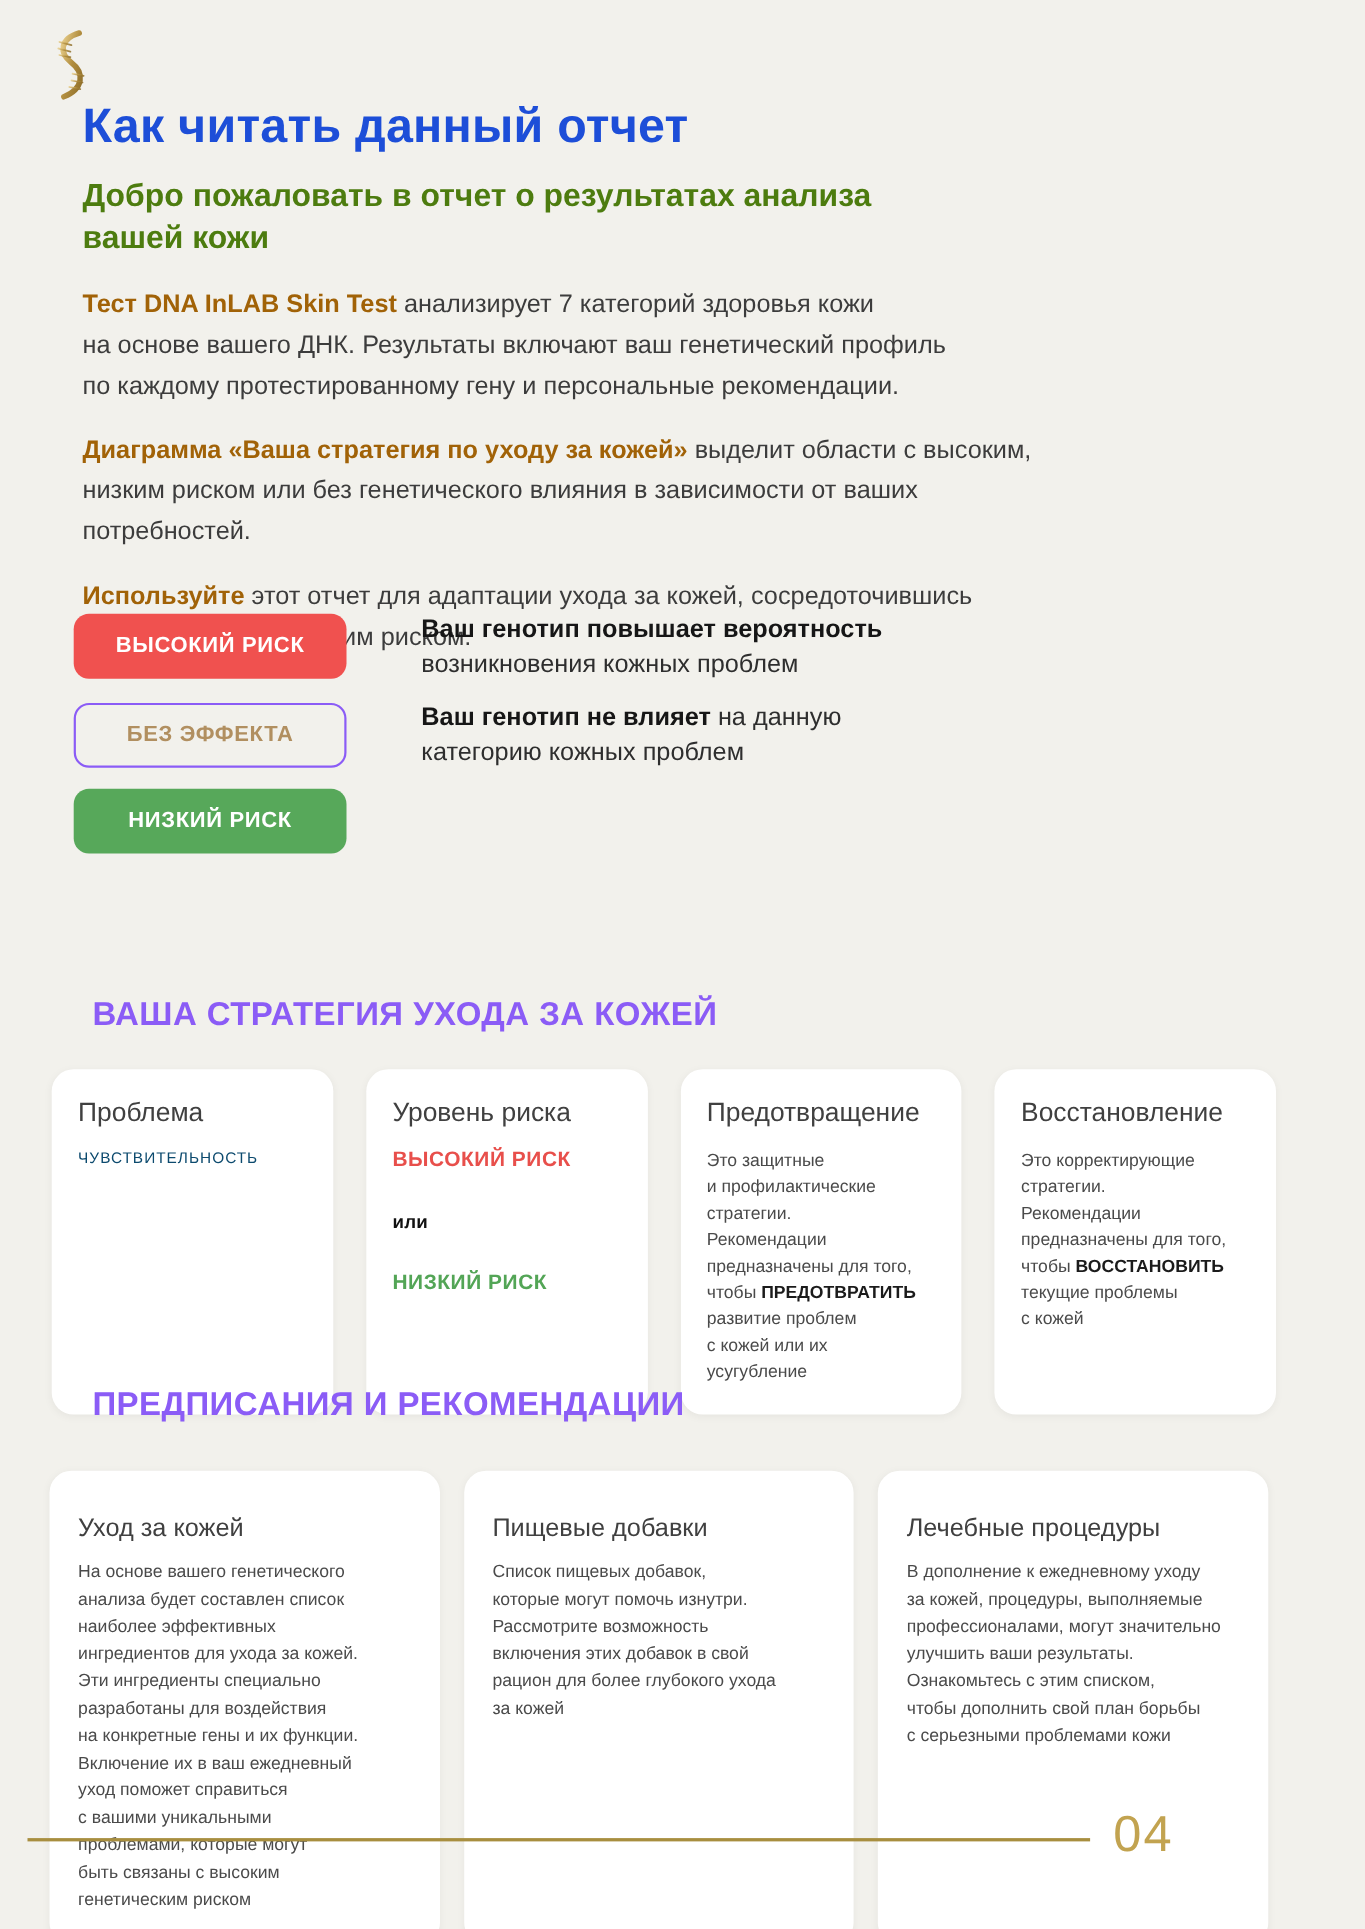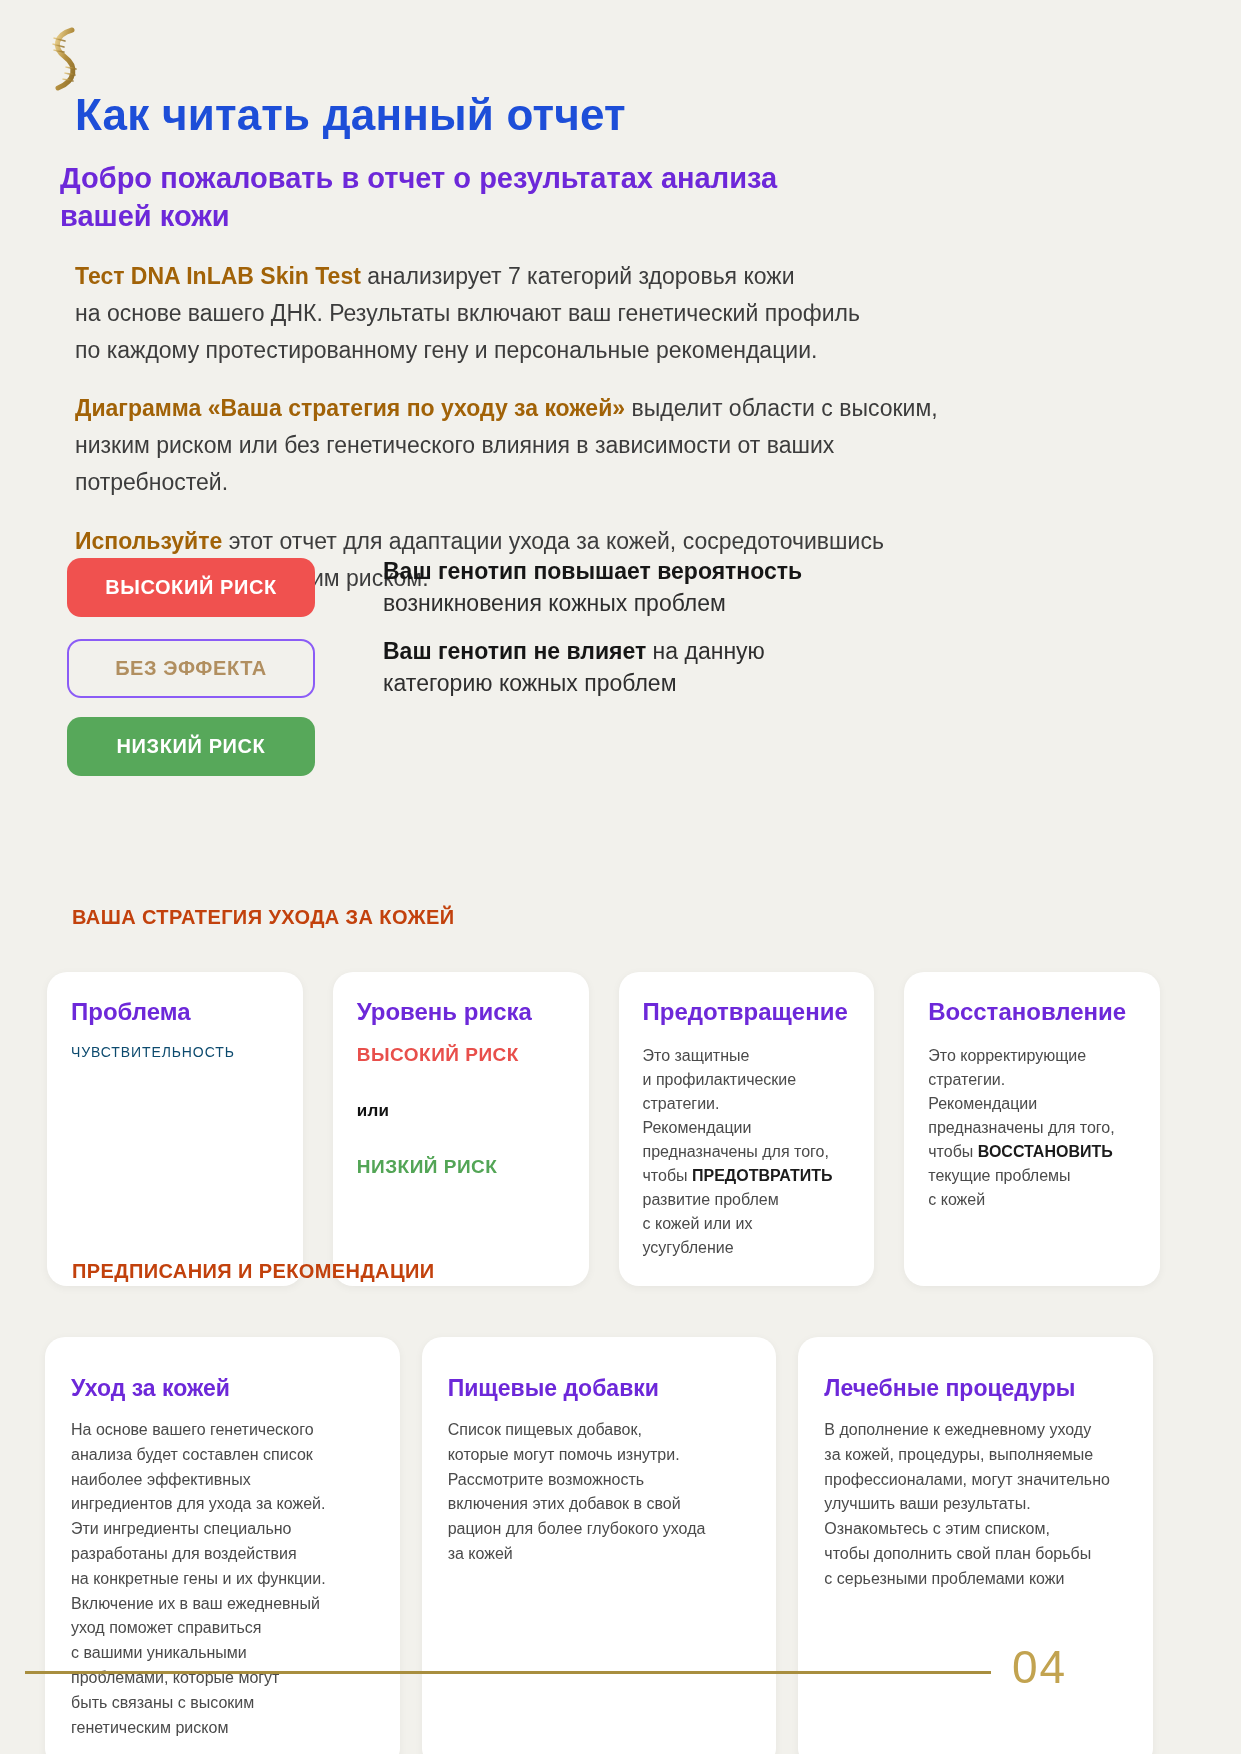--- a/index.html
+++ b/index.html
@@ -10,22 +10,22 @@
     font-family:"Liberation Sans", sans-serif; color:#222;
     margin:0 auto;
   }
   .logo { position:absolute; left:46px; top:26px; }
 
   .title {
     position:absolute; left:75px; top:90px; margin:0;
     font-size:44px; font-weight:800; color:#1d4ed8; letter-spacing:0.2px;
   }
   .subtitle {
-    position:absolute; left:60px; top:160px; margin:0;
-    font-size:29px; font-weight:700; color:#6d28d9; line-height:1.3;
+    position:absolute; left:75px; top:160px; margin:0;
+    font-size:29px; font-weight:700; color:#4d7c0f; line-height:1.3;
     white-space:pre-line;
   }
   .intro { position:absolute; left:75px; top:258px; width:970px; }
   .intro p {
     margin:0 0 22px 0; font-size:23px; color:#3c3c3c; line-height:1.6;
     white-space:pre-line;
   }
   .intro strong { color:#a16207; }
 
   .legend { position:absolute; left:67px; top:556px; display:flex; flex-direction:column; gap:17px; }
@@ -38,36 +38,36 @@
   .badge--high { background:#F0514F; color:#ffffff; }
   .badge--none { border:2px solid #8b5cf6; color:#B18F60; background:transparent; }
   .badge--low  { background:#57A85A; color:#ffffff; }
   .legend-desc {
     margin:0 0 0 68px; font-size:23px; color:#2e2e2e; line-height:1.38;
     white-space:pre-line;
   }
   .legend-desc strong { color:#161616; }
 
   .section-heading {
-    position:absolute; left:72px; margin:0;
-    font-size:20px; font-weight:700; color:#c2410c; letter-spacing:0.4px;
+    position:absolute; left:84px; margin:0;
+    font-size:30px; font-weight:700; color:#8b5cf6; letter-spacing:0.4px;
   }
   .strategy-heading { top:906px; }
   .rx-heading { top:1260px; }
 
   .strategy-cards {
     position:absolute; left:47px; top:972px; width:1113px; height:258px;
     display:grid; grid-template-columns:repeat(4,1fr); gap:30px;
   }
   .card {
     background:#ffffff; border-radius:20px;
     box-shadow:0 2px 8px rgba(0,0,0,0.05);
     padding:26px 24px; box-sizing:border-box;
   }
-  .card h4 { margin:0 0 18px 0; font-size:24px; font-weight:700; color:#6d28d9; }
+  .card h4 { margin:0 0 18px 0; font-size:24px; font-weight:400; color:#404040; }
   .problem-value { font-size:14px; letter-spacing:0.9px; color:#0c4a6e; font-weight:500; }
   .risk-line { font-weight:700; font-size:19px; letter-spacing:0.5px; }
   .risk-high { color:#E84F4B; margin-bottom:35px; }
   .risk-or   { color:#111111; font-size:17px; margin-bottom:35px; letter-spacing:0.2px; }
   .risk-low  { color:#53A556; }
   .card-body {
     margin:0; font-size:16px; color:#4a4a4a; line-height:1.5;
     white-space:pre-line;
   }
   .card-body strong { color:#1b1b1b; }

